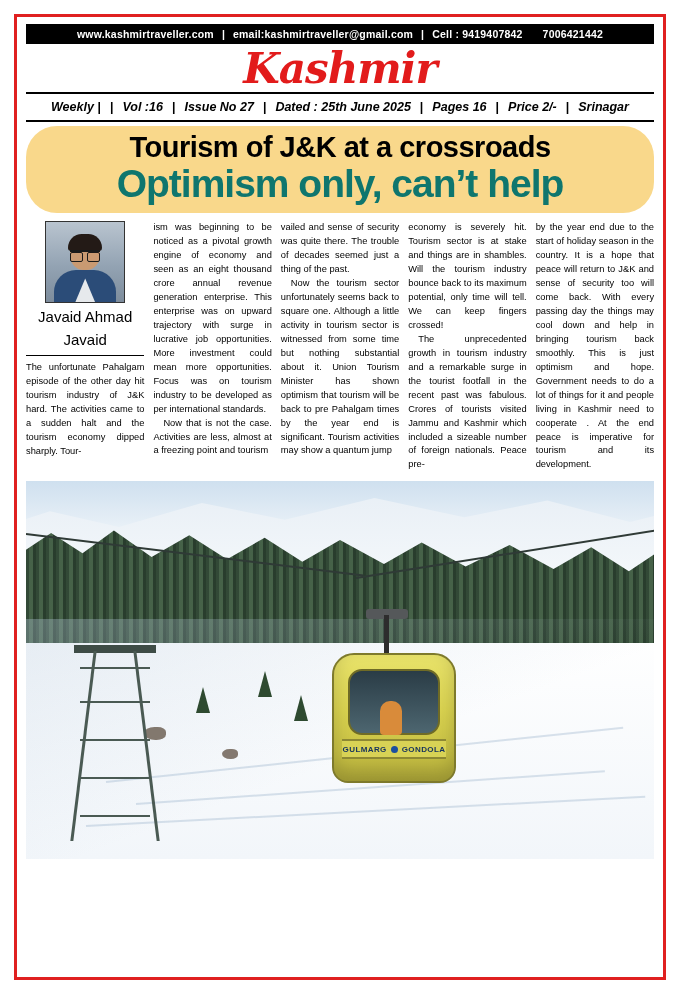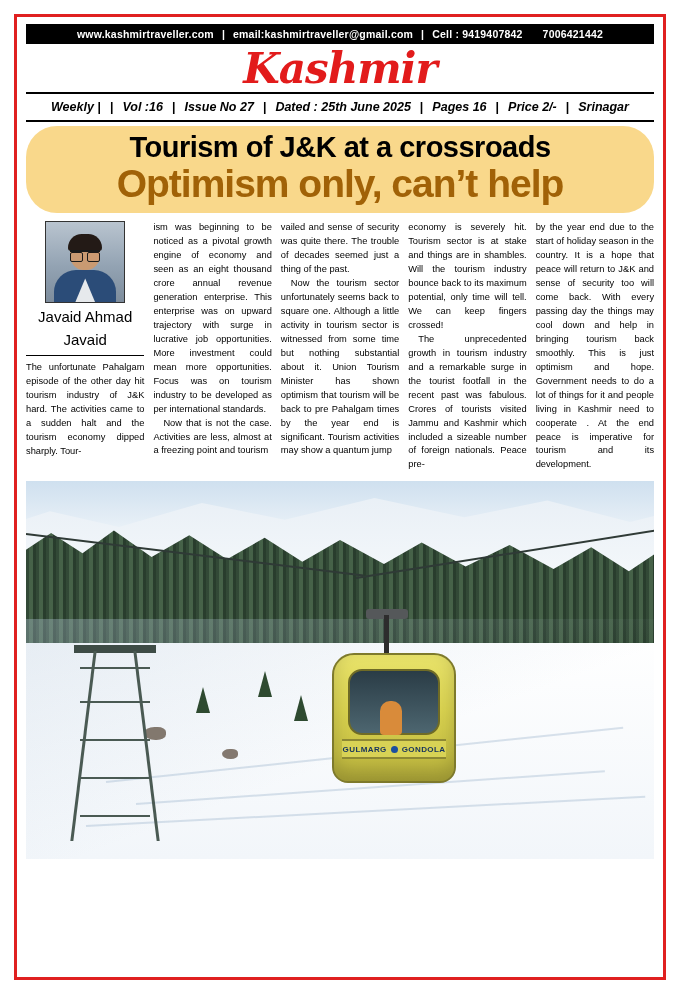--- a/index.html
+++ b/index.html
@@ -109,21 +109,21 @@
     font-weight: bold;
     font-size: 29px;
     color: #000;
     line-height: 1.05;
     letter-spacing: -0.5px;
   }
   .headline-band .main {
     font-family: "Liberation Sans", sans-serif;
     font-weight: bold;
     font-size: 39px;
-    color: #a16207;
+    color: #0f766e;
     line-height: 1.0;
     letter-spacing: -1px;
     margin-top: 2px;
   }
 
   
   .article {
     margin-top: 8px;
     display: flex;
     gap: 9px;

